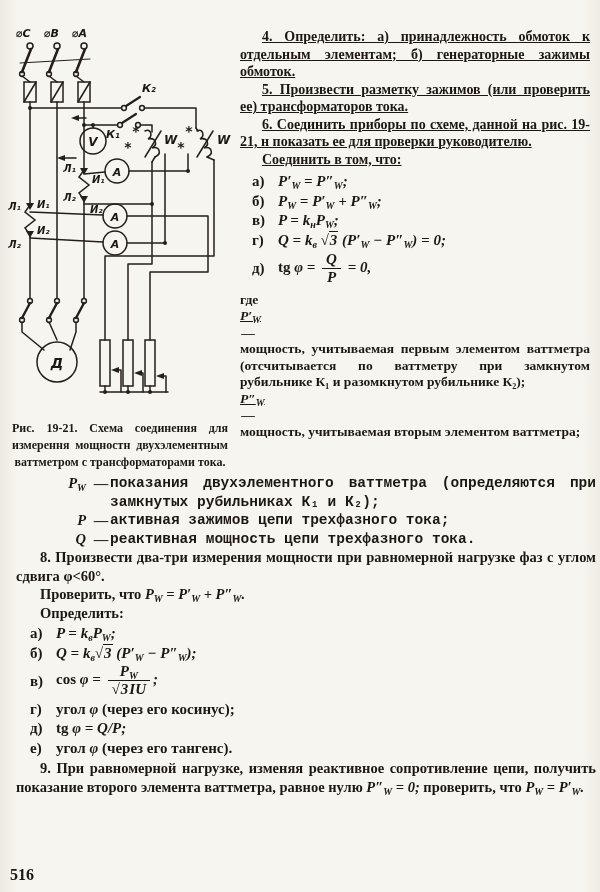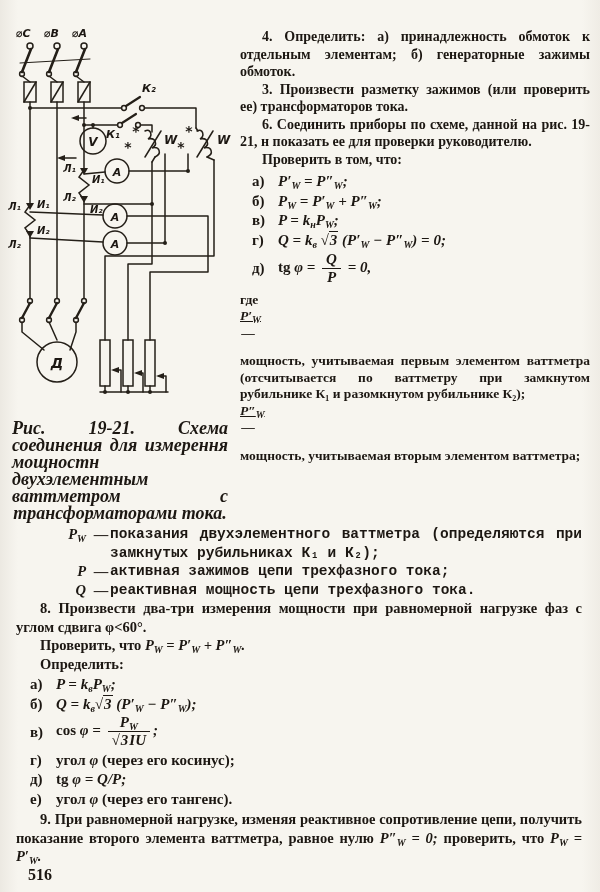--- a/index.html
+++ b/index.html
@@ -5,49 +5,49 @@
   html,body{margin:0;padding:0;}
   .page{
     width:600px;height:892px;overflow:hidden;position:relative;
     background:linear-gradient(90deg,#ece9e2,#f7f5ef 3%,#f7f5ef 97%,#efece5);
     font-family:"Liberation Serif","DejaVu Serif",serif;
     font-weight:bold;color:#1c1712;
   }
   .top{display:flex;padding-top:20px;}
   .diagram-col{width:240px;flex:none;}
   .text-col{flex:1;padding:8px 10px 0 0;font-size:14px;line-height:17.5px;text-align:justify;}
-  .para{margin:0;text-indent:22px;}
-  .caption{width:216px;margin:8px 6px 0 12px;font-size:18px;line-height:17px;text-align:justify;text-align-last:center;font-style:italic;}
+  .para{margin:0;text-indent:22px;text-decoration:underline;}
+  .caption{width:216px;margin:8px 6px 0 12px;font-size:12px;line-height:17px;text-align:justify;text-align-last:center;}
   .flist{margin:5px 0 3px 12px;}
   .frow{display:flex;align-items:center;margin:2px 0;font-size:15px;}
   .flabel{width:26px;flex:none;}
   .fx{font-style:italic;}
   .up{font-style:normal;}
   sub{font-size:10px;vertical-align:-3px;line-height:0;font-style:italic;}
   .frac{display:inline-flex;flex-direction:column;text-align:center;vertical-align:middle;margin:0 3px;line-height:1.15;}
   .frac .num{padding:0 4px;}
   .frac .den{border-top:1.5px solid currentColor;padding:0 4px;}
   .sqrt{white-space:nowrap;}
   .sqrt .ovl{border-top:1.5px solid currentColor;padding:0 1px;}
   .where{font-size:13.5px;line-height:16.5px;margin-top:5px;}
   .wrow{display:flex;flex-direction:column;}
   .wlead{width:28px;flex:none;}
   .wterm{width:46px;flex:none;font-style:italic;text-decoration:underline;}
   .wdash{width:16px;flex:none;text-align:center;}
-  .wdef{flex:1;text-align:justify;margin-top:12px;}
-  .bottom{padding:3px 18px 0 16px;font-size:14.5px;line-height:18.5px;}
+  .wdef{flex:1;text-align:justify;}
+  .bottom{padding:3px 4px 0 16px;font-size:14.5px;line-height:18.5px;}
   .drow{display:flex;}
   .dterm{width:70px;flex:none;text-align:right;font-style:italic;padding-right:6px;}
   .ddash{width:18px;flex:none;text-align:center;}
   .ddef{flex:1;text-align:justify;font-family:Liberation Mono, monospace;}
   .b-para{margin:0;text-indent:24px;text-align:justify;}
   .check{margin:0;padding-left:24px;}
   .bflist{margin:2px 0 2px 14px;}
   .bflist .frow{margin:1px 0;}
-  .pagenum{position:absolute;left:28px;bottom:8px;font-size:16px;}
+  .pagenum{position:absolute;left:10px;bottom:8px;font-size:16px;}
   svg{display:block;}
   svg text{font-family:"DejaVu Sans","DejaVu Serif",sans-serif;font-style:italic;font-weight:bold;fill:#1c1712;}
 </style>
 </head>
 <body>
 
 <div class="page">
   <div class="top">
 
     <div class="diagram-col">
@@ -196,23 +196,23 @@
         <text x="37" y="188" font-size="10">И₁</text>
         <text x="21" y="228" font-size="10" text-anchor="end">Л₂</text>
         <text x="37" y="214" font-size="10">И₂</text>
         <text x="57" y="348" font-size="14" text-anchor="middle">Д</text>
       </svg>
       <div class="caption">Рис. 19-21. Схема соединения для измерення мощностн двухэлементным ваттметром с трансформаторами тока.</div>
     </div>
 
     <div class="text-col">
       <p class="para">4. Определить: а) принадлежность обмоток к отдельным элементам; б) генераторные зажимы обмоток.</p>
-      <p class="para">3. Произвести разметку зажимов (или проверить ее) трансформаторов тока.</p>
+      <p class="para">5. Произвести разметку зажимов (или проверить ее) трансформаторов тока.</p>
       <p class="para">6. Соединить приборы по схеме, данной на рис. 19-21, н показать ее для проверки руководителю.</p>
-      <p class="para">Проверить в том, что:</p>
+      <p class="para">Соединить в том, что:</p>
 
       <div class="flist">
         <div class="frow">
           <span class="flabel">а)</span>
           <span class="fx">P′<sub>W</sub> = P″<sub>W</sub>;</span>
         </div>
         <div class="frow">
           <span class="flabel">б)</span>
           <span class="fx">P<sub>W</sub> = P′<sub>W</sub> + P″<sub>W</sub>;</span>
         </div>

